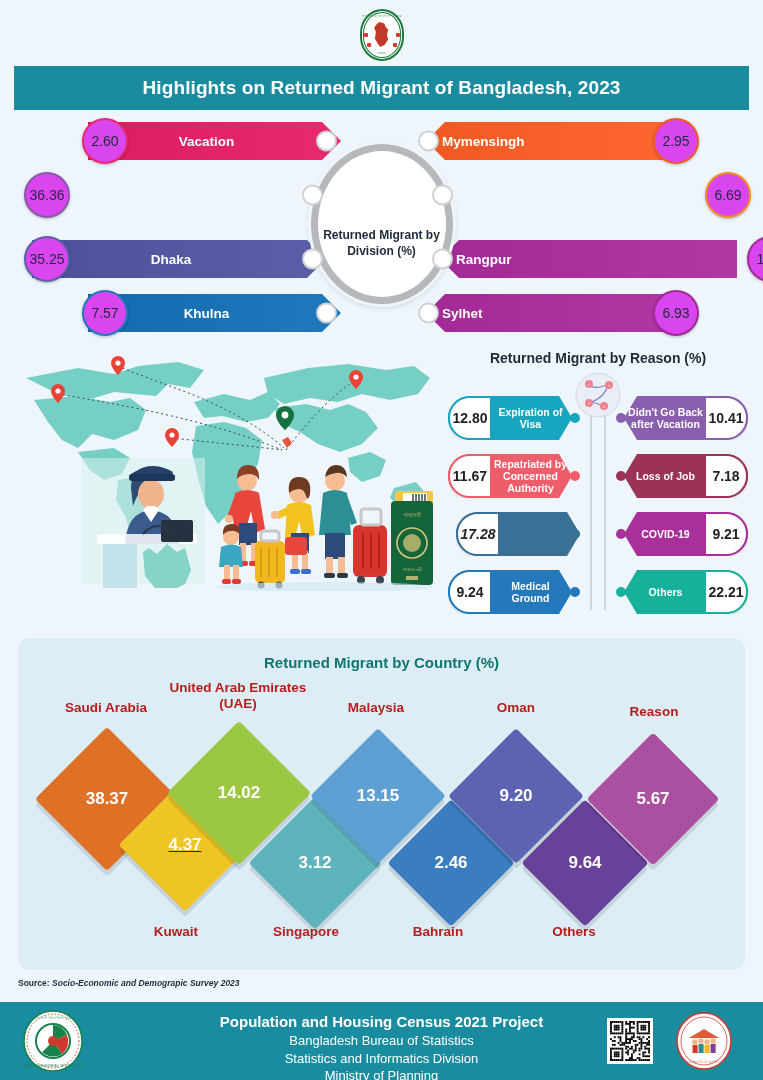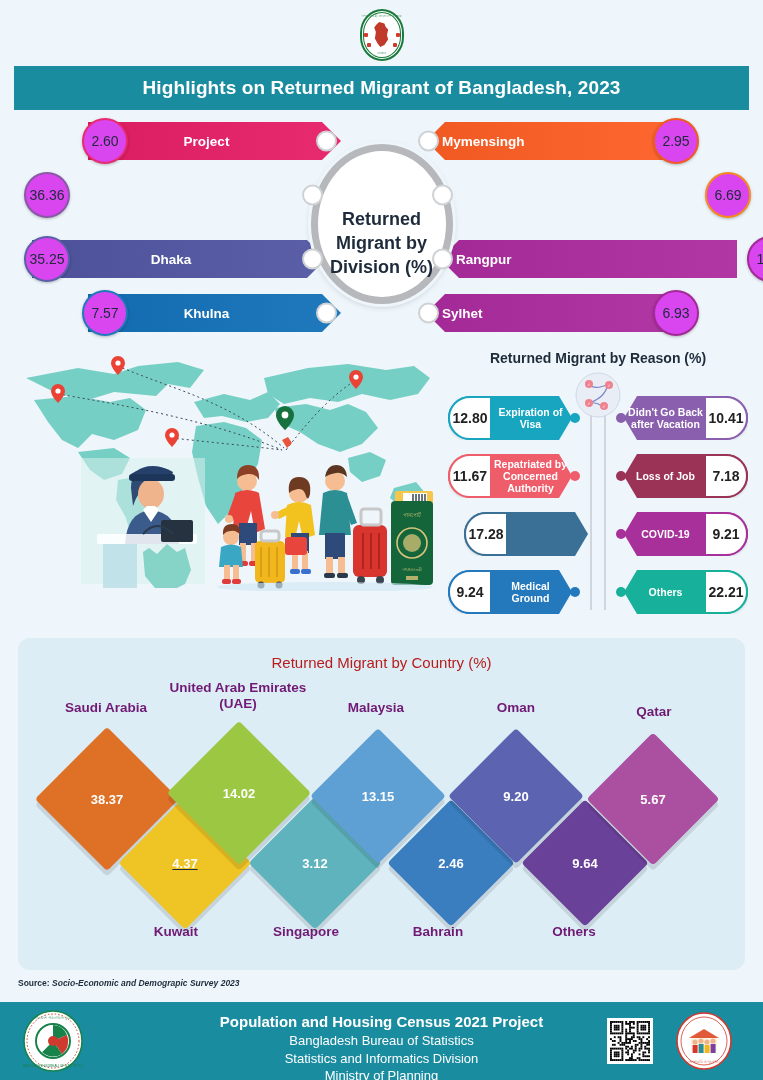--- a/index.html
+++ b/index.html
@@ -38,21 +38,21 @@
   
   .division{position:absolute;left:0;right:0;top:118px;height:212px;}
   .hub{
     position:absolute;left:50%;top:50%;transform:translate(-50%,-50%);
     width:128px;height:146px;border-radius:50%;
     background:#fff;border:7px solid #b6b8bb;
     box-shadow:0 0 0 3px #eef6fb, 0 2px 7px rgba(0,0,0,.22);
     display:flex;align-items:center;justify-content:center;text-align:center;
     z-index:6;
   }
-  .hub .ht{font-size:18px;font-weight:bold;line-height:1.32;color:#1d2b3a;margin-top:40px;}
+  .hub .ht{font-size:12px;font-weight:bold;line-height:1.32;color:#1d2b3a;margin-top:40px;}
 
   .row{position:absolute;height:38px;}
   .bar{
     position:absolute;top:0;height:38px;display:flex;align-items:center;
     box-shadow:0 2px 4px rgba(0,0,0,.12);
   }
   .bar.left{
     clip-path:polygon(0 0, calc(100% - 19px) 0, 100% 50%, calc(100% - 19px) 100%, 0 100%);
     justify-content:center;padding-right:16px;
   }
@@ -110,26 +110,26 @@
   .rdot{position:absolute;top:50%;transform:translateY(-50%);width:10px;height:10px;border-radius:50%;z-index:5;}
   .spine{position:absolute;left:50%;top:58px;width:1.5px;height:222px;background:#cfd6dd;}
   .spine.a{margin-left:-8px;}
   .spine.b{margin-left:6px;}
 
   
   .country{
     position:absolute;left:18px;right:18px;top:638px;height:332px;
     background:#dcedf5;border-radius:12px;
   }
-  .country-title{position:absolute;left:0;right:0;top:16px;text-align:center;font-size:15px;font-weight:normal;color:#b91c1c;}
-  .cname{position:absolute;text-align:center;font-size:13.5px;font-weight:bold;color:#701a75;line-height:1.22;}
+  .country-title{position:absolute;left:0;right:0;top:16px;text-align:center;font-size:15px;font-weight:bold;color:#0f766e;}
+  .cname{position:absolute;text-align:center;font-size:13.5px;font-weight:bold;color:#b91c1c;line-height:1.22;}
   .dia{position:absolute;display:flex;align-items:center;justify-content:center;}
   .dia .shape{position:absolute;inset:0;transform:rotate(45deg);border-radius:4px;
     box-shadow:4px 4px 0 rgba(0,0,0,.10);}
-  .dia .val{position:relative;color:#fff;font-weight:bold;font-size:13px;z-index:2;}
+  .dia .val{position:relative;color:#fff;font-weight:bold;font-size:17px;z-index:2;}
 
   
   .source{position:absolute;left:18px;top:978px;font-size:8.5px;font-weight:bold;color:#1d2b3a;}
   .source i{font-style:italic;}
   .footer{position:absolute;left:0;right:0;bottom:0;height:78px;background:#1a8ca0;}
   .footer-text{position:absolute;left:0;right:0;top:9px;text-align:center;color:#fff;}
   .footer-text .l1{font-size:15px;font-weight:bold;line-height:1.4;}
   .footer-text .l2,.footer-text .l3,.footer-text .l4{font-size:13px;line-height:1.35;}
   .foot-logo-left{position:absolute;left:22px;top:8px;width:62px;height:62px;}
   .qr{position:absolute;right:110px;top:16px;width:46px;height:46px;background:#fff;padding:3px;box-sizing:border-box;}
@@ -155,21 +155,21 @@
   </div>
 
   <div class="title-bar">
     <div class="t">Highlights on Returned Migrant of Bangladesh, 2023</div>
   </div>
 
   <div class="division">
     <div id="division-rows">
         <div class="row" style="top: 4px; left: 0px; right: 0px;">
           <div class="bar left" style="left: 88px; width: 237px; background: linear-gradient(90deg, rgb(218, 28, 97), rgb(232, 42, 111));">
-            <span class="lbl">Project</span>
+            <span class="lbl">Vacation</span>
           </div>
           <div class="badge" style="left: 82px; border: 2px solid rgb(232, 42, 111);">2.60</div>
           <div class="knob" style="left: 316px;"></div>
         </div>
         <div class="row" style="top: 58px; left: 0px; right: 0px;">
           <div class="badge" style="left: 24px; border: 2px solid rgb(138, 87, 168);">36.36</div>
           <div class="knob" style="left: 302px;"></div>
         </div>
         <div class="row" style="top: 122px; left: 0px; right: 0px;">
           <div class="bar left" style="left: 32px; width: 278px; background: linear-gradient(90deg, rgb(76, 81, 154), rgb(90, 95, 168));">
@@ -398,21 +398,21 @@
             </div>
             <div class="rdot" style="background: rgb(239, 93, 107); left: 122px;"></div>
             <div style="position: absolute; top: 0px; height: 44px; right: 0px; width: 134px;">
               <div class="rpill r" style="background: rgb(155, 51, 86); border-radius: 0px 22px 22px 0px;"></div>
               <div class="rnum r" style="border: 2px solid rgb(155, 51, 86); box-sizing: border-box;">7.18</div>
               <div class="rtxt r">Loss of Job</div>
             </div>
             <div class="rdot" style="background: rgb(155, 51, 86); right: 122px;"></div>
           </div>
           <div class="rrow" style="top: 182px;">
-            <div style="position: absolute; top: 0px; height: 52px; left: 16px; width: 134px;">
+            <div style="position: absolute; top: 0px; height: 52px; left: 8px; width: 134px; font-style: italic;">
               <div class="rpill l" style="background: rgb(58, 111, 150); border-radius: 22px 0px 0px 22px;"></div>
               <div class="rnum l" style="border: 2px solid rgb(58, 111, 150); box-sizing: border-box;">17.28</div>
             </div>
             <div class="rdot" style="background: rgb(58, 111, 150); left: 122px;"></div>
             <div style="position: absolute; top: 0px; height: 44px; right: 0px; width: 134px;">
               <div class="rpill r" style="background: rgb(168, 48, 155); border-radius: 0px 22px 22px 0px;"></div>
               <div class="rnum r" style="border: 2px solid rgb(168, 48, 155); box-sizing: border-box;">9.21</div>
               <div class="rtxt r">COVID-19</div>
             </div>
             <div class="rdot" style="background: rgb(168, 48, 155); right: 122px;"></div>
@@ -437,21 +437,21 @@
 
   <div class="country">
     <div class="country-title">Returned Migrant by Country (%)</div>
     <div id="country-items">
         <div class="cname" style="left: 8px; top: 62px; width: 160px;">Saudi Arabia</div>
         <div class="dia" style="left: 38px; top: 110px; width: 102px; height: 102px;">
           <div class="shape" style="background: rgb(223, 113, 39);"></div>
           <div class="val">38.37</div>
         </div>
         <div class="cname" style="left: 98px; top: 286px; width: 120px;">Kuwait</div>
-        <div class="dia" style="left: 120px; top: 178px; width: 94px; height: 94px; text-decoration: underline;">
+        <div class="dia" style="left: 120px; top: 160px; width: 94px; height: 94px; text-decoration: underline;">
           <div class="shape" style="background: rgb(239, 196, 37);"></div>
           <div class="val">4.37</div>
         </div>
         <div class="cname" style="left: 140px; top: 42px; width: 160px;">United Arab Emirates (UAE)</div>
         <div class="dia" style="left: 170px; top: 104px; width: 102px; height: 102px;">
           <div class="shape" style="background: rgb(156, 199, 66);"></div>
           <div class="val">14.02</div>
         </div>
         <div class="cname" style="left: 228px; top: 286px; width: 120px;">Singapore</div>
         <div class="dia" style="left: 250px; top: 178px; width: 94px; height: 94px;">
@@ -471,21 +471,21 @@
         <div class="cname" style="left: 418px; top: 62px; width: 160px;">Oman</div>
         <div class="dia" style="left: 450px; top: 110px; width: 96px; height: 96px;">
           <div class="shape" style="background: rgb(92, 99, 176);"></div>
           <div class="val">9.20</div>
         </div>
         <div class="cname" style="left: 496px; top: 286px; width: 120px;">Others</div>
         <div class="dia" style="left: 522px; top: 180px; width: 90px; height: 90px;">
           <div class="shape" style="background: rgb(106, 65, 153);"></div>
           <div class="val">9.64</div>
         </div>
-        <div class="cname" style="left: 556px; top: 66px; width: 160px;">Qatar</div>
+        <div class="cname" style="left: 556px; top: 66px; width: 160px;">Reason</div>
         <div class="dia" style="left: 588px; top: 114px; width: 94px; height: 94px;">
           <div class="shape" style="background: rgb(171, 79, 160);"></div>
           <div class="val">5.67</div>
         </div>
       </div>
   </div>
 
   <div class="source">
     <span>Source:</span>
     <i>Socio-Economic and Demograpic Survey 2023</i>

